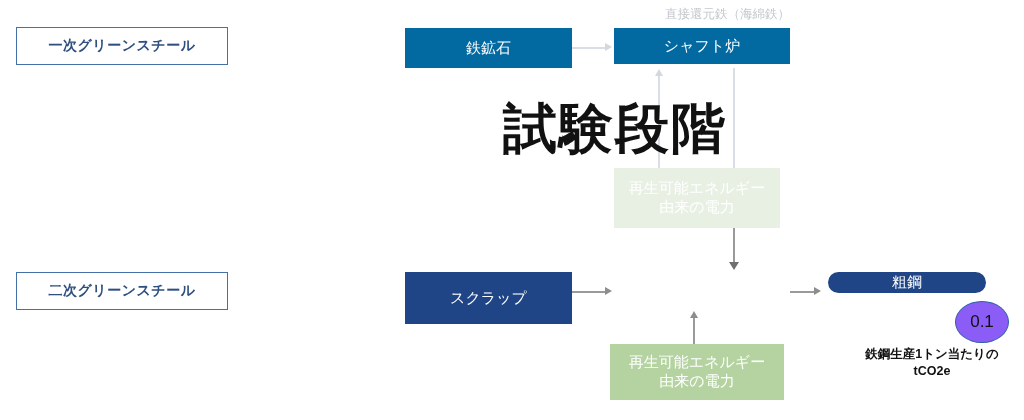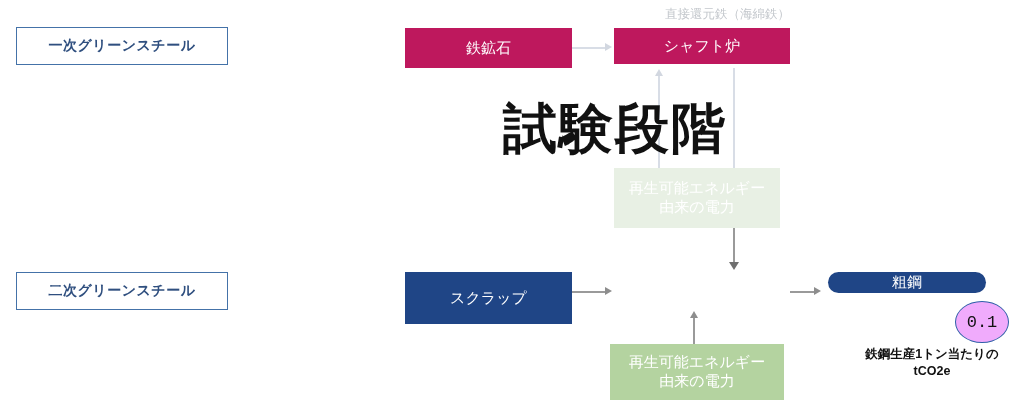--- a/index.html
+++ b/index.html
@@ -41,21 +41,21 @@
     position: absolute;
     box-sizing: border-box;
     display: flex;
     align-items: center;
     justify-content: center;
     text-align: center;
     font-size: 15px;
     line-height: 1.25;
   }
   .pbox.faded-blue {
-    background: #be185d;
+    background: #0369a1;
     color: #ffffff;
   }
   .pbox.navy {
     background: #1f4586;
     color: #ffffff;
   }
   .pbox.faded-green {
     background: #e8f0e4;
     color: #ffffff;
   }
@@ -147,27 +147,26 @@
 
   
   #co2-badge {
     position: absolute;
     left: 955px;
     top: 301px;
     width: 52px;
     height: 40px;
     border: 1.5px solid #2f5fa8;
     border-radius: 50%;
-    background: #f0abfc;
+    background: #8b5cf6;
     display: flex;
     align-items: center;
     justify-content: center;
     font-size: 17px;
     color: #111111;
-    font-family: Liberation Mono, monospace;
   }
   #co2-caption {
     position: absolute;
     left: 840px;
     top: 346px;
     width: 184px;
     text-align: center;
     font-size: 12.5px;
     font-weight: bold;
     color: #111111;

